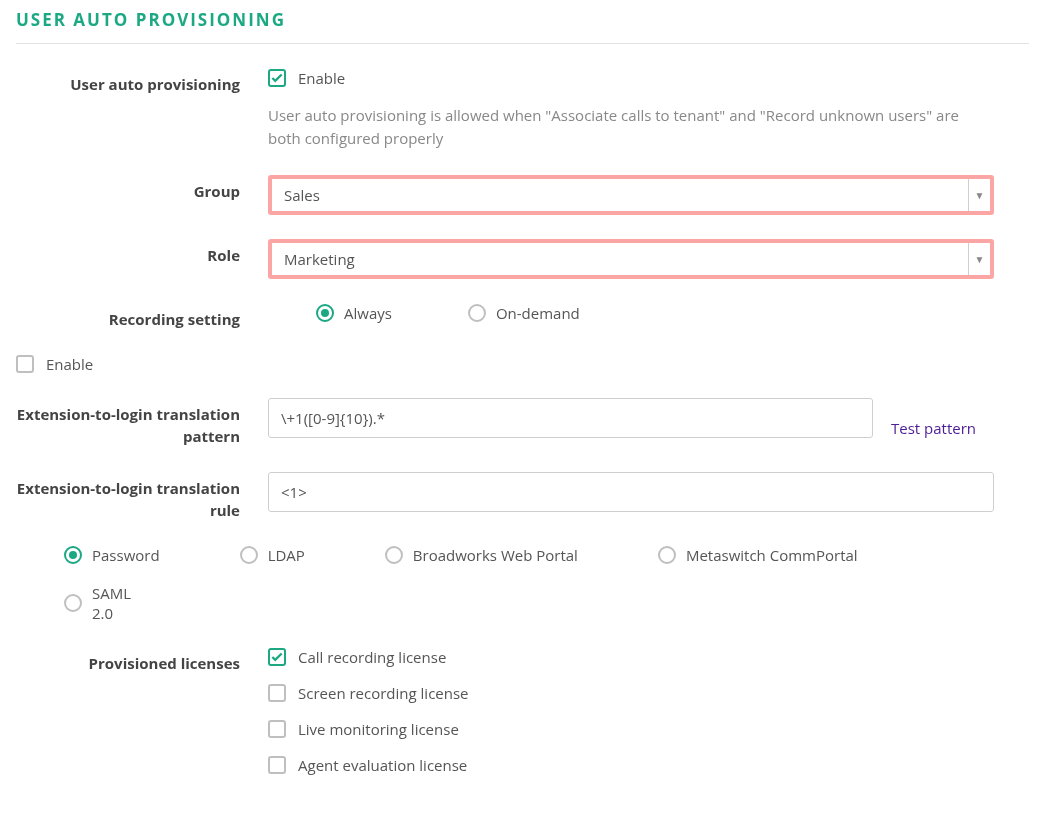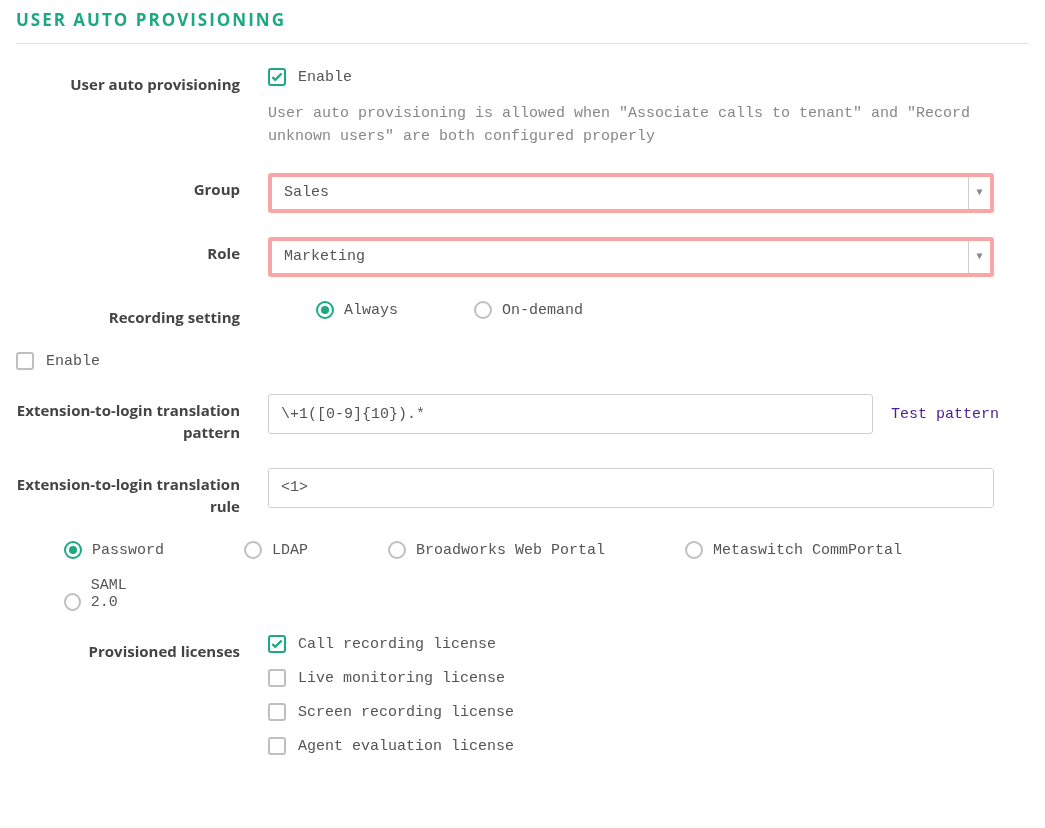--- a/index.html
+++ b/index.html
@@ -39,21 +39,20 @@
     color: #444;
     padding-top: 6px;
     line-height: 1.45;
   }
   .ctrl-col {
     flex: 1;
     display: flex;
     flex-wrap: wrap;
     align-items: center;
     gap: 10px 28px;
-    font-family: Liberation Mono, monospace;
   }
   .help {
     color: #888;
     flex-basis: 100%;
     line-height: 1.55;
     margin-top: 6px;
     max-width: 720px;
   }
   .select {
     position: relative;
@@ -111,21 +110,21 @@
     background: #fff;
   }
   .cb.checked .box {
     border-color: #1ba883;
   }
   .cb.checked .box svg { display: block; }
   .cb .box svg { display: none; }
   
   .rd {
     display: inline-flex;
-    align-items: flex-end;
+    align-items: center;
     gap: 10px;
     cursor: pointer;
     padding-left: 48px;
   }
   .rd .circ {
     width: 18px; height: 18px;
     border: 2px solid #bfbfbf;
     border-radius: 50%;
     display: inline-flex;
     align-items: center;
@@ -206,21 +205,21 @@
         <span class="box">
           
         </span>
         <span class="txt">Enable</span>
       </span>
     </div>
   </div>
 
   <div class="row">
     <div class="label-col">Extension-to-login translation pattern</div>
-    <div class="ctrl-col" style="gap:10px 18px;">
+    <div class="ctrl-col" style="gap:10px 18px;align-items:flex-end;">
       <input class="text-input pattern" type="text" value="\+1([0-9]{10}).*" style="">
       <span class="link">Test pattern</span>
     </div>
   </div>
 
   <div class="row">
     <div class="label-col">Extension-to-login translation rule</div>
     <div class="ctrl-col">
       <input class="text-input rule" type="text" value="&lt;1&gt;" style="">
     </div>
@@ -270,31 +269,31 @@
             <svg width="14" height="14" viewBox="0 0 24 24">
                 <path fill="none" stroke="#1ba883" stroke-width="4" d="M4 12l5 5L20 6"></path>
               </svg>
           </span>
           <span class="txt">Call recording license</span>
         </span>
         <span class="cb">
           <span class="box">
             
           </span>
+          <span class="txt">Screen recording license</span>
+        </span>
+        <span class="cb">
+          <span class="box">
+            
+          </span>
           <span class="txt">Live monitoring license</span>
         </span>
         <span class="cb">
           <span class="box">
             
           </span>
-          <span class="txt">Screen recording license</span>
-        </span>
-        <span class="cb">
-          <span class="box">
-            
-          </span>
           <span class="txt">Agent evaluation license</span>
         </span>
       </div>
     </div>
   </div>
 
 </div>
 
 </body></html>

